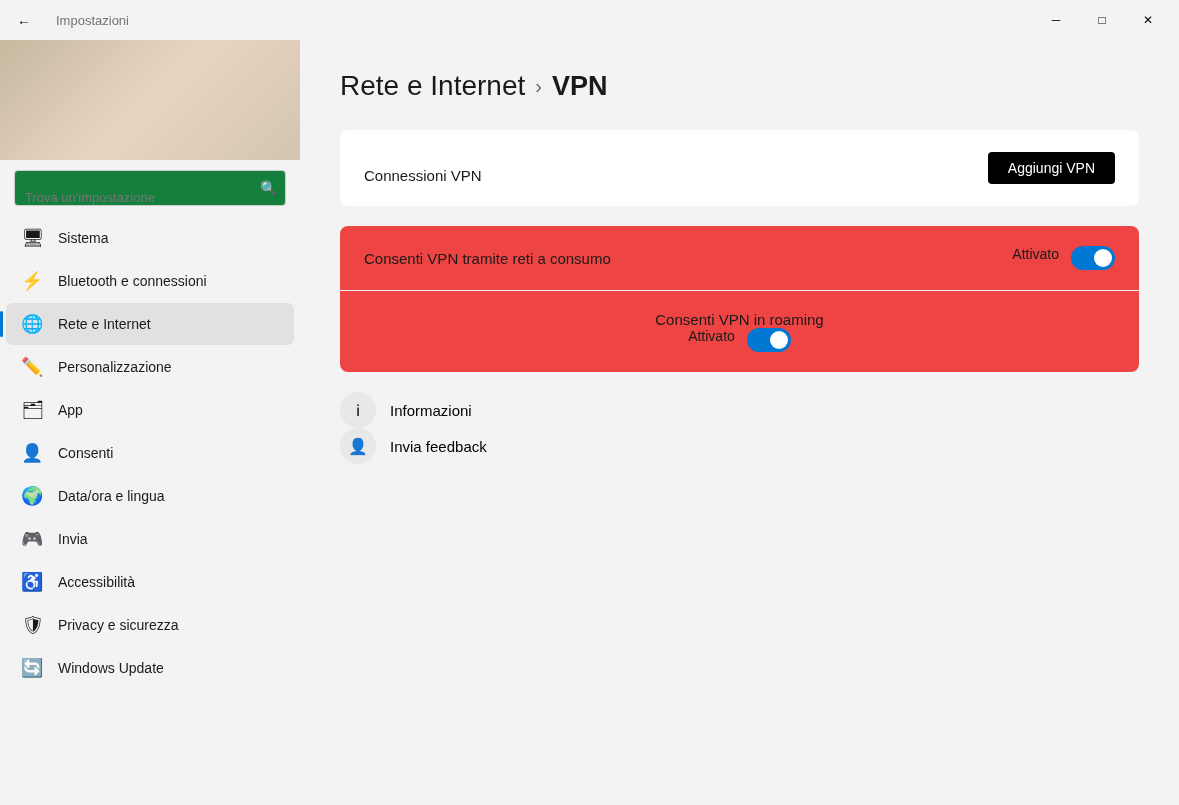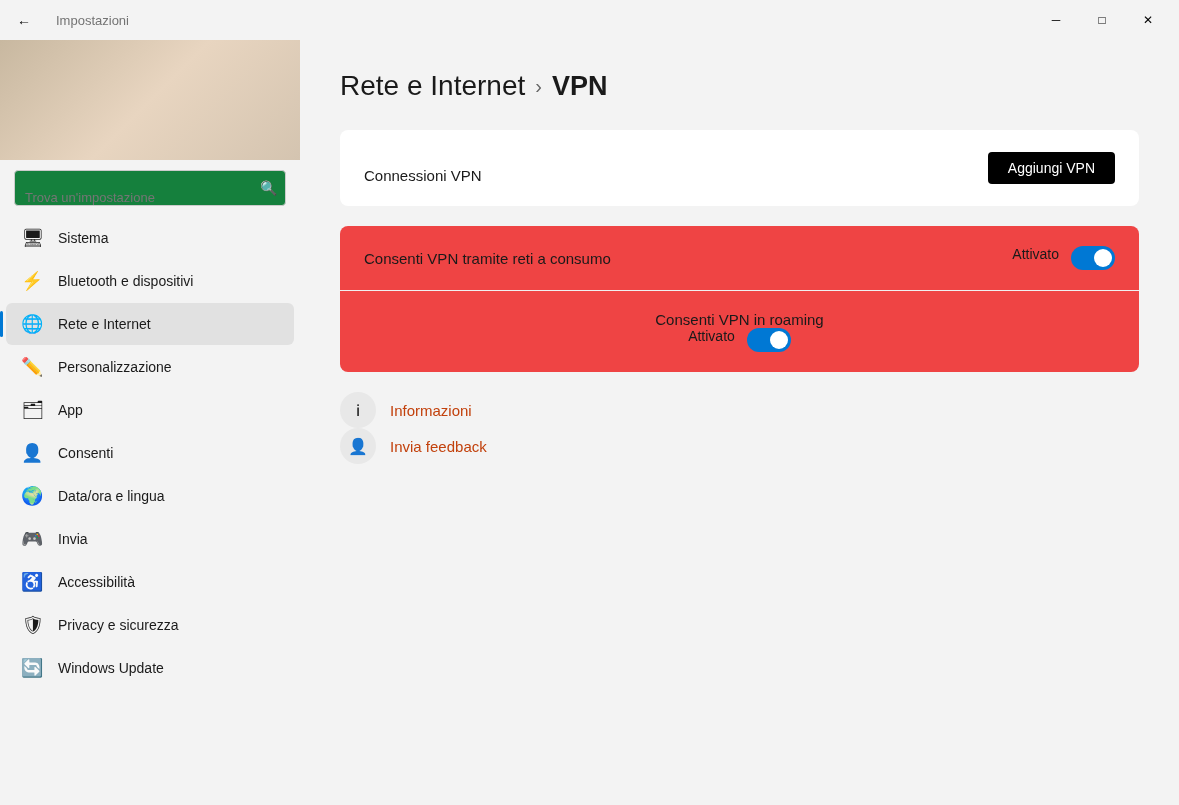--- a/index.html
+++ b/index.html
@@ -256,21 +256,21 @@
     }
     .link-icon {
       width: 36px; height: 36px;
       border-radius: 50%;
       background: #e8e8e8;
       display: flex; align-items: center; justify-content: center;
       font-size: 16px;
     }
     .link-text {
       font-size: 15px;
-      color: #c2410c;
+      color: #000000;
       text-decoration: none;
     }
   </style>
 </head>
 <body>
 
 <div class="titlebar">
   <div class="titlebar-back">
     <span>←</span>
   </div>
@@ -298,21 +298,21 @@
       <span class="search-icon-wrap">🔍</span>
     </div>
 
     <div id="nav-list">
         <div class="nav-item">
     <span class="nav-icon">🖥</span>
     <span>Sistema</span>
   </div>
         <div class="nav-item">
     <span class="nav-icon">⚡</span>
-    <span>Bluetooth e dispositivi</span>
+    <span>Bluetooth e connessioni</span>
   </div>
         <div class="nav-item active">
     <span class="nav-icon">🌐</span>
     <span>Rete e Internet</span>
   </div>
         <div class="nav-item">
     <span class="nav-icon">✏️</span>
     <span>Personalizzazione</span>
   </div>
         <div class="nav-item">

